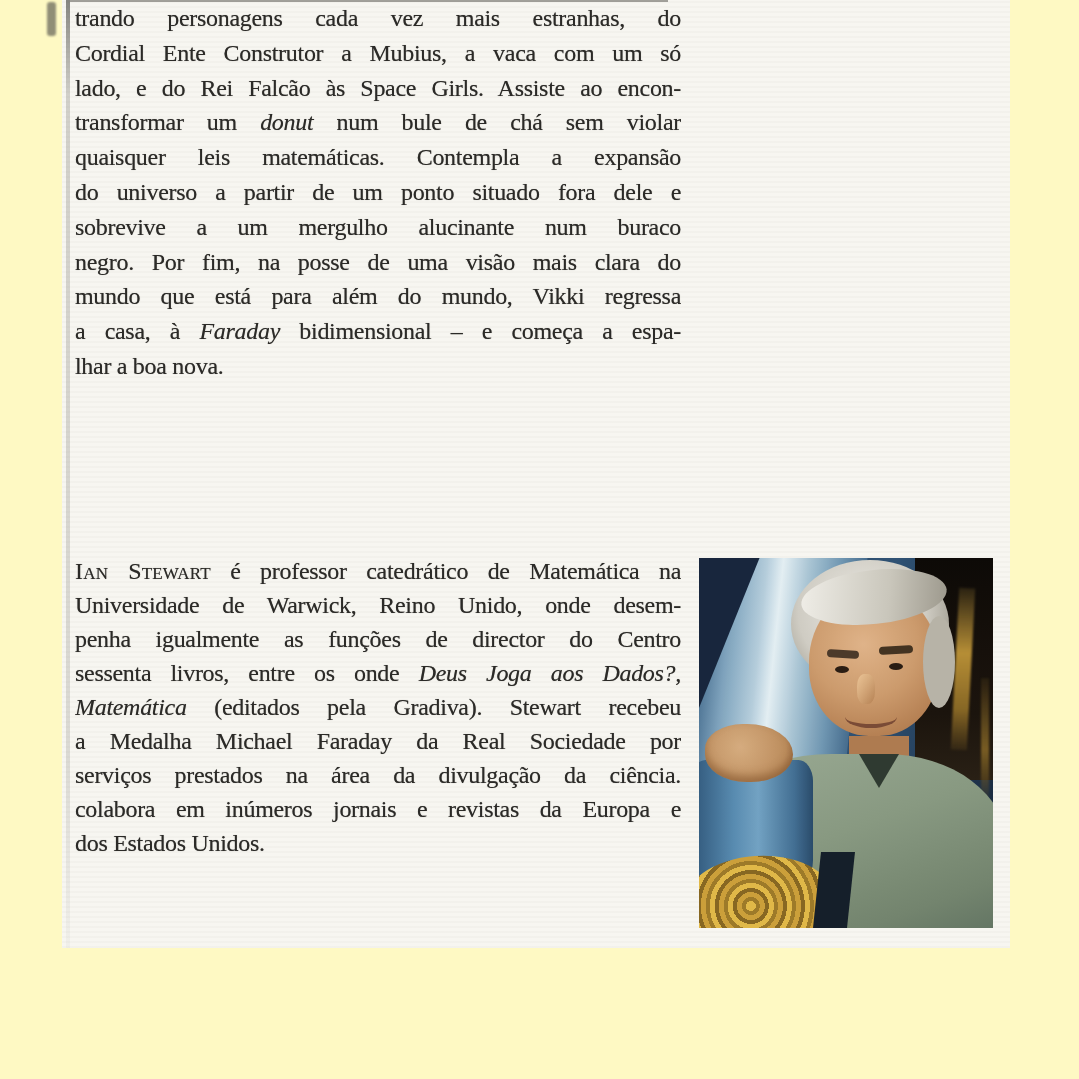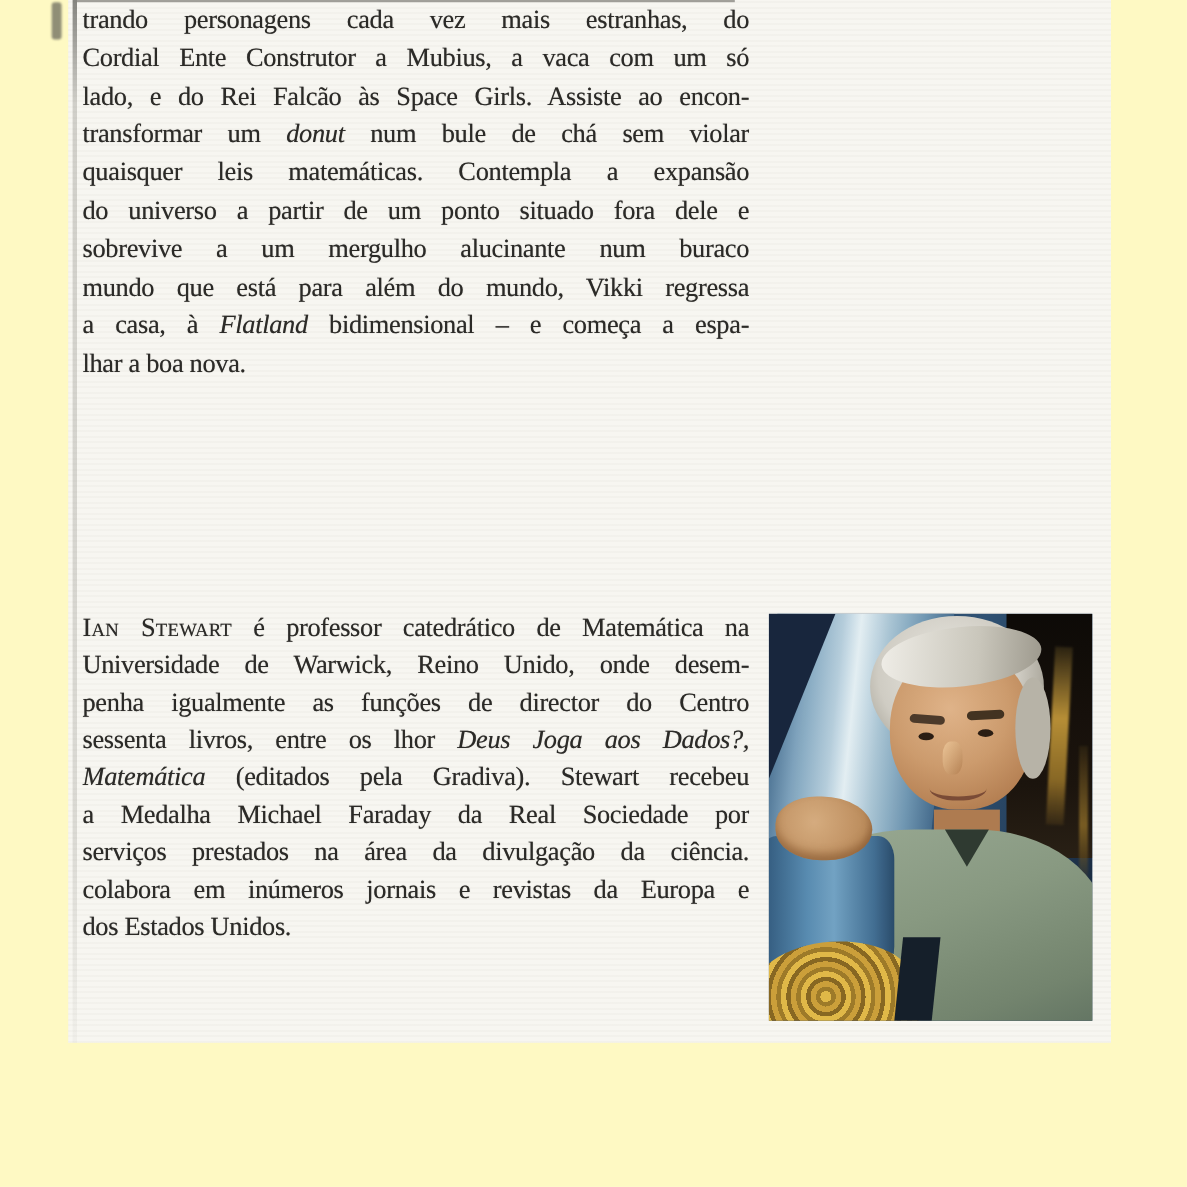--- a/index.html
+++ b/index.html
@@ -119,32 +119,33 @@
 
   <div id="synopsis" class="text-block">
     <div>
         <div class="line"><span>trando personagens cada vez mais estranhas, do</span></div>
         <div class="line"><span>Cordial Ente Construtor a Mubius, a vaca com um só</span></div>
         <div class="line"><span>lado, e do Rei Falcão às Space Girls. Assiste ao encon-</span></div>
         <div class="line"><span>transformar um </span><span class="it">donut</span><span> num bule de chá sem violar</span></div>
         <div class="line"><span>quaisquer leis matemáticas. Contempla a expansão</span></div>
         <div class="line"><span>do universo a partir de um ponto situado fora dele e</span></div>
         <div class="line"><span>sobrevive a um mergulho alucinante num buraco</span></div>
+        <div class="line"><span>negro. Por fim, na posse de uma visão mais clara do</span></div>
         <div class="line"><span>mundo que está para além do mundo, Vikki regressa</span></div>
-        <div class="line"><span>a casa, à </span><span class="it">Flatland</span><span> bidimensional – e começa a espa-</span></div>
+        <div class="line"><span>a casa, à </span><span class="it">Faraday</span><span> bidimensional – e começa a espa-</span></div>
         <div class="line last"><span>lhar a boa nova.</span></div>
       </div>
   </div>
 
   <div id="bio" class="text-block">
     <div>
         <div class="line"><span class="sc">Ian Stewart</span><span> é professor catedrático de Matemática na</span></div>
         <div class="line"><span>Universidade de Warwick, Reino Unido, onde desem-</span></div>
         <div class="line"><span>penha igualmente as funções de director do Centro</span></div>
-        <div class="line"><span>sessenta livros, entre os lhor </span><span class="it">Deus Joga aos Dados?,</span></div>
+        <div class="line"><span>sessenta livros, entre os onde </span><span class="it">Deus Joga aos Dados?,</span></div>
         <div class="line"><span class="it">Matemática</span><span> (editados pela Gradiva). Stewart recebeu</span></div>
         <div class="line"><span>a Medalha Michael Faraday da Real Sociedade por</span></div>
         <div class="line"><span>serviços prestados na área da divulgação da ciência.</span></div>
         <div class="line"><span>colabora em inúmeros jornais e revistas da Europa e</span></div>
         <div class="line last"><span>dos Estados Unidos.</span></div>
       </div>
   </div>
 
   <div id="photo" title="Portrait of Ian Stewart: grey-haired man in a sage-green shirt smiling, hand resting on a blue telescope drum, golden woven object at lower left, dark background with golden streaks at right">
     <div id="photo-art">

